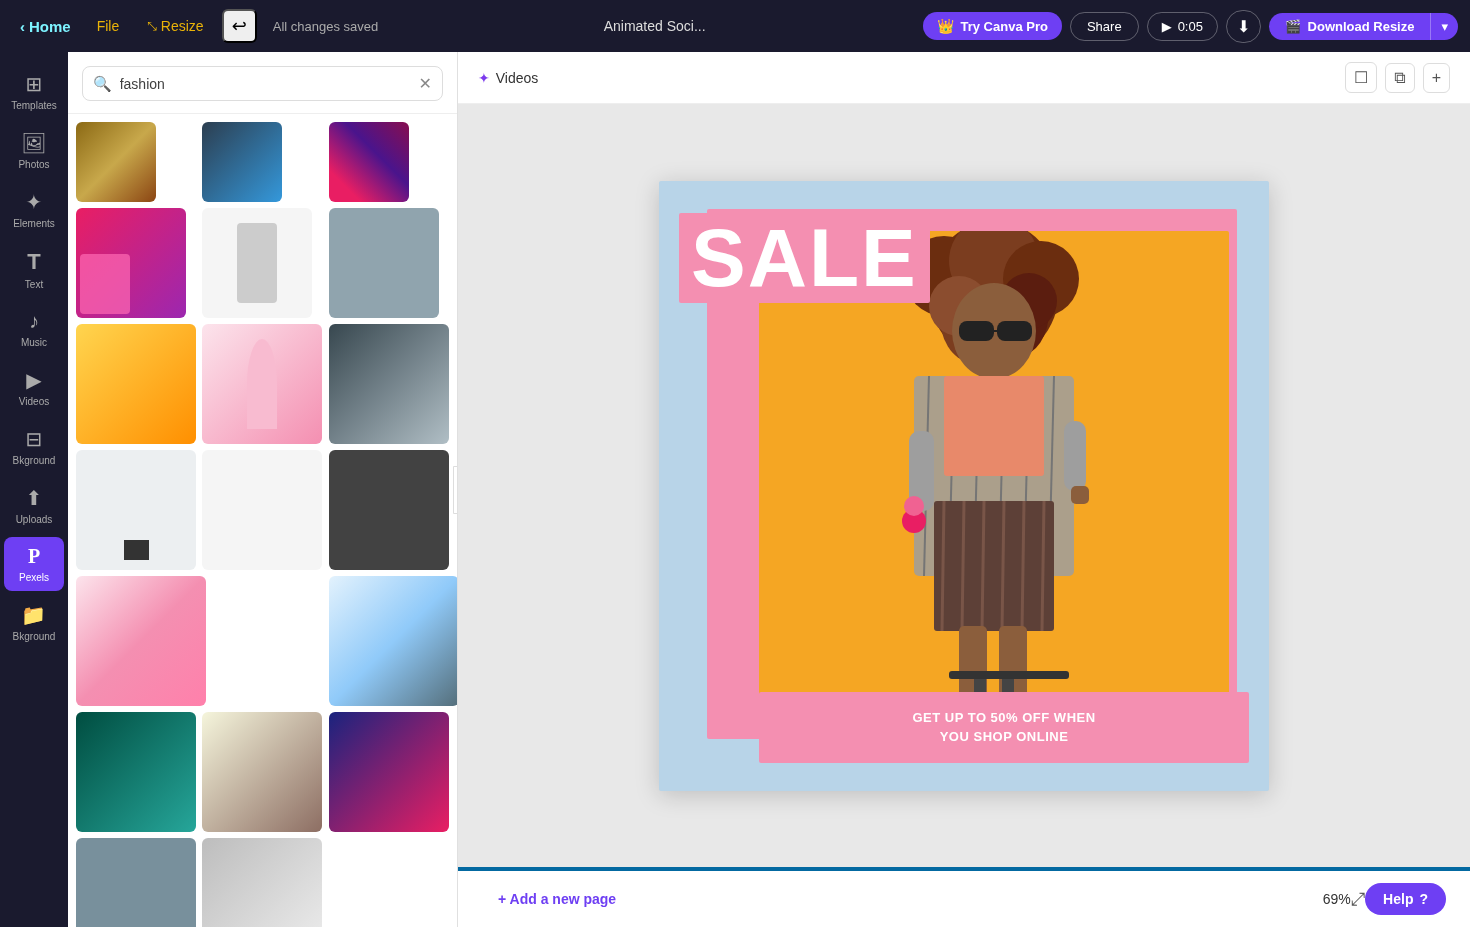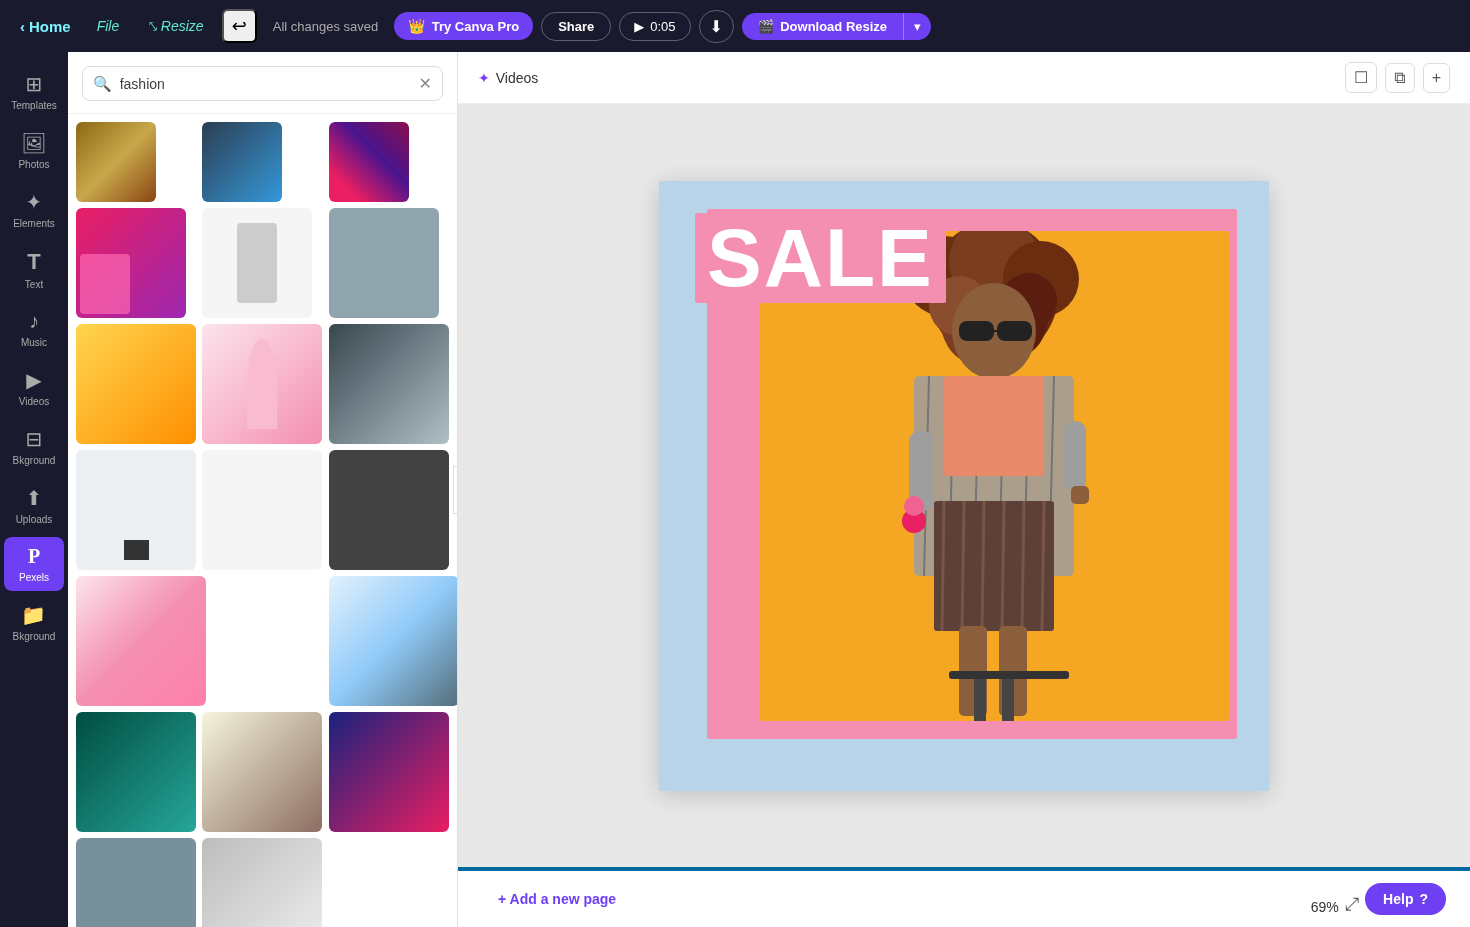--- a/index.html
+++ b/index.html
@@ -5,29 +5,29 @@
     * { box-sizing: border-box; margin: 0; padding: 0; }
     body { font-family: -apple-system, BlinkMacSystemFont, 'Segoe UI', sans-serif; background: #f0f0f0; overflow: hidden; width: 1470px; height: 927px; }
 
     
     .top-nav {
       display: flex; align-items: center; height: 52px;
       background: #1a1a2e; color: #fff; padding: 0 12px; gap: 8px;
       position: relative; z-index: 100;
     }
     .nav-home { display: flex; align-items: center; gap: 4px; color: #7df3ff; font-weight: 600; font-size: 15px; cursor: pointer; padding: 4px 8px; border-radius: 6px; }
-    .nav-btn { background: none; border: none; color: #5eead4; font-size: 14px; cursor: pointer; padding: 4px 10px; border-radius: 6px; font-style: italic; }
+    .nav-btn { background: none; border: none; color: #eab308; font-size: 14px; cursor: pointer; padding: 4px 10px; border-radius: 6px; }
     .nav-resize { display: flex; align-items: center; gap: 4px; }
     .nav-resize-icon { font-size: 12px; }
     .nav-undo { font-size: 18px; cursor: pointer; padding: 4px 8px; border-radius: 6px; }
     .nav-saved { color: #aaa; font-size: 13px; margin: 0 8px; }
     .nav-title { flex: 1; text-align: center; font-size: 14px; color: #ddd; }
     .nav-pro { background: #6e3ff3; border: none; color: #fff; font-size: 13px; font-weight: 600; padding: 6px 14px; border-radius: 20px; cursor: pointer; display: flex; align-items: center; gap: 6px; }
     .nav-pro-crown { font-size: 14px; }
-    .nav-share { background: none; border: 1px solid rgba(255,255,255,0.3); color: #fff; font-size: 13px; font-weight: 700; padding: 6px 16px; border-radius: 20px; cursor: pointer; }
+    .nav-share { background: none; border: 1px solid rgba(255,255,255,0.3); color: #fff; font-size: 13px; font-weight: 400; padding: 6px 16px; border-radius: 20px; cursor: pointer; }
     .nav-preview { display: flex; align-items: center; gap: 6px; background: none; border: 1px solid rgba(255,255,255,0.3); color: #fff; font-size: 13px; padding: 6px 14px; border-radius: 20px; cursor: pointer; }
     .nav-download-icon { background: none; border: 1px solid rgba(255,255,255,0.3); color: #fff; font-size: 16px; padding: 6px 10px; border-radius: 20px; cursor: pointer; }
     .nav-download-video { display: flex; align-items: center; gap: 0; }
     .nav-dl-main { background: #6e3ff3; border: none; color: #fff; font-size: 13px; font-weight: 600; padding: 6px 16px; border-radius: 20px 0 0 20px; cursor: pointer; display: flex; align-items: center; gap: 6px; }
     .nav-dl-arrow { background: #6e3ff3; border: none; border-left: 1px solid rgba(255,255,255,0.3); color: #fff; font-size: 13px; padding: 6px 10px; border-radius: 0 20px 20px 0; cursor: pointer; }
 
     
     .main-layout { display: flex; height: calc(927px - 52px); }
 
     
@@ -117,21 +117,21 @@
 
     
     .orange-photo {
       position: absolute; top: 50px; left: 100px; width: 470px; height: 490px;
       background: #f5a623; overflow: hidden; border-radius: 2px;
       display: flex; align-items: flex-end; justify-content: center;
     }
 
     
     .sale-text {
-      position: absolute; top: 32px; left: 36px;
+      position: absolute; top: 32px; left: 20px;
       font-size: 82px; font-weight: 900; color: #fff;
       font-family: 'Impact', sans-serif; letter-spacing: 2px;
       background: #f48fb1; padding: 4px 12px; border-radius: 2px;
       line-height: 1;
     }
 
     
     .speech-bubble {
       position: absolute; top: 80px; right: 90px;
       background: #fff; border: 3px solid #222; border-radius: 50%;
@@ -154,21 +154,21 @@
     
     .bottom-bar {
       height: 60px; background: #fff; border-top: 4px solid #0369a1;
       display: flex; align-items: center; justify-content: space-between;
       padding: 0 24px;
     }
     .add-page-btn {
       background: none; border: none; color: #6e3ff3; font-size: 14px; font-weight: 600;
       cursor: pointer; padding: 8px 16px; border-radius: 20px;
     }
-    .bottom-right { display: flex; align-items: flex-end; gap: 6px; }
+    .bottom-right { display: flex; align-items: center; gap: 0; }
     .zoom-level { font-size: 14px; color: #333; font-weight: 500; }
     .zoom-expand { background: none; border: none; font-size: 18px; cursor: pointer; color: #555; }
     .help-btn {
       background: #6e3ff3; color: #fff; border: none; font-size: 14px; font-weight: 600;
       padding: 8px 18px; border-radius: 20px; cursor: pointer; display: flex; align-items: center; gap: 6px;
     }
 
     
     .p1 { background: linear-gradient(135deg, #8B6914 0%, #C8A84B 50%, #8B4513 100%); }
     .p2 { background: linear-gradient(135deg, #2c3e50 0%, #3498db 100%); }
@@ -191,20 +191,21 @@
 
   <button class="nav-btn nav-resize">
     <span class="nav-resize-icon">⤡</span>
     <span>Resize</span>
   </button>
 
   <button class="nav-undo">↩</button>
 
   <span class="nav-saved">All changes saved</span>
 
+  <div class="nav-title">Animated Soci...</div>
 
   <button class="nav-pro">
     <span class="nav-pro-crown">👑</span>
     <span>Try Canva Pro</span>
   </button>
 
   <button class="nav-share">Share</button>
 
   <button class="nav-preview">
     <span>▶</span>
@@ -388,20 +389,25 @@
             <circle cx="155" cy="275" r="10" fill="#F06292"></circle>
 
             <rect x="305" y="190" width="22" height="70" rx="10" fill="#9E9E9E"></rect>
             <rect x="312" y="255" width="18" height="18" rx="5" fill="#8B5E3C"></rect>
           </svg>
         </div>
 
         <div class="sale-text">SALE</div>
 
 
+        <div class="bottom-banner">
+          <div class="bottom-banner-text">
+            GET UP TO 50% OFF WHEN<br>YOU SHOP ONLINE
+          </div>
+        </div>
       </div>
     </div>
 
     <div class="bottom-bar">
       <button class="add-page-btn">+ Add a new page</button>
       <div class="bottom-right">
         <span class="zoom-level">69%</span>
         <button class="zoom-expand">⤢</button>
         <button class="help-btn">
           <span>Help</span>

